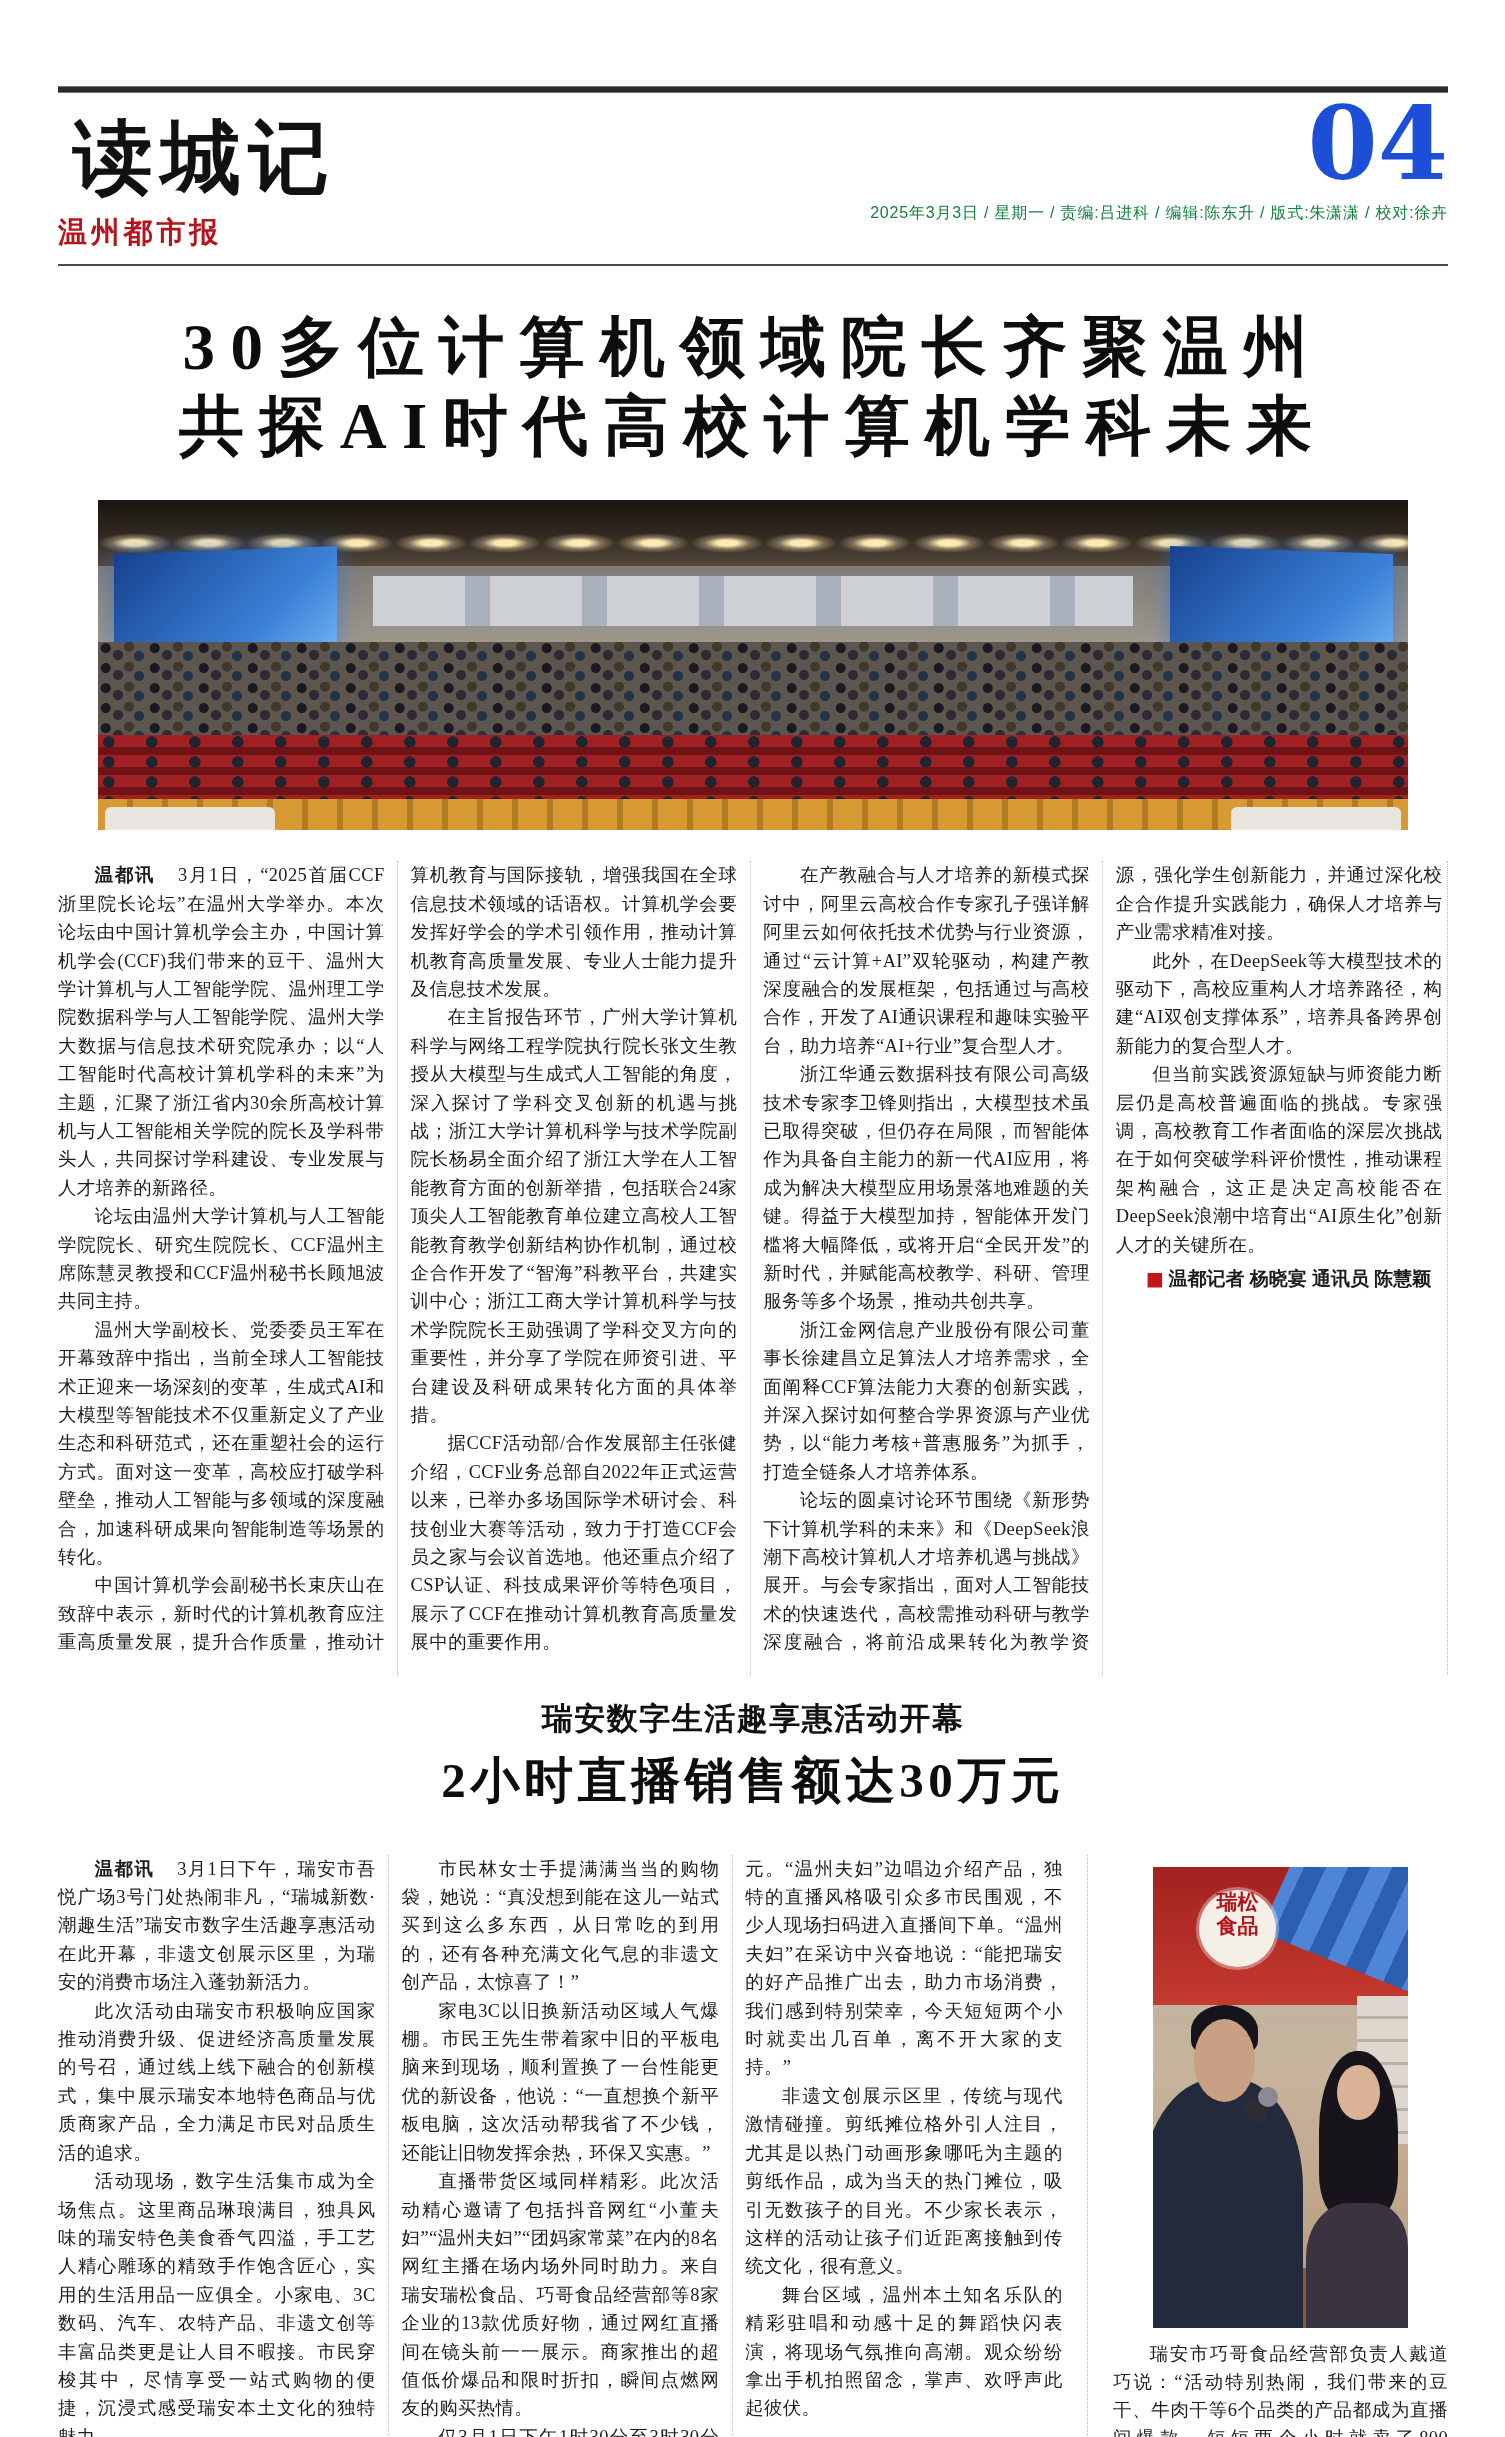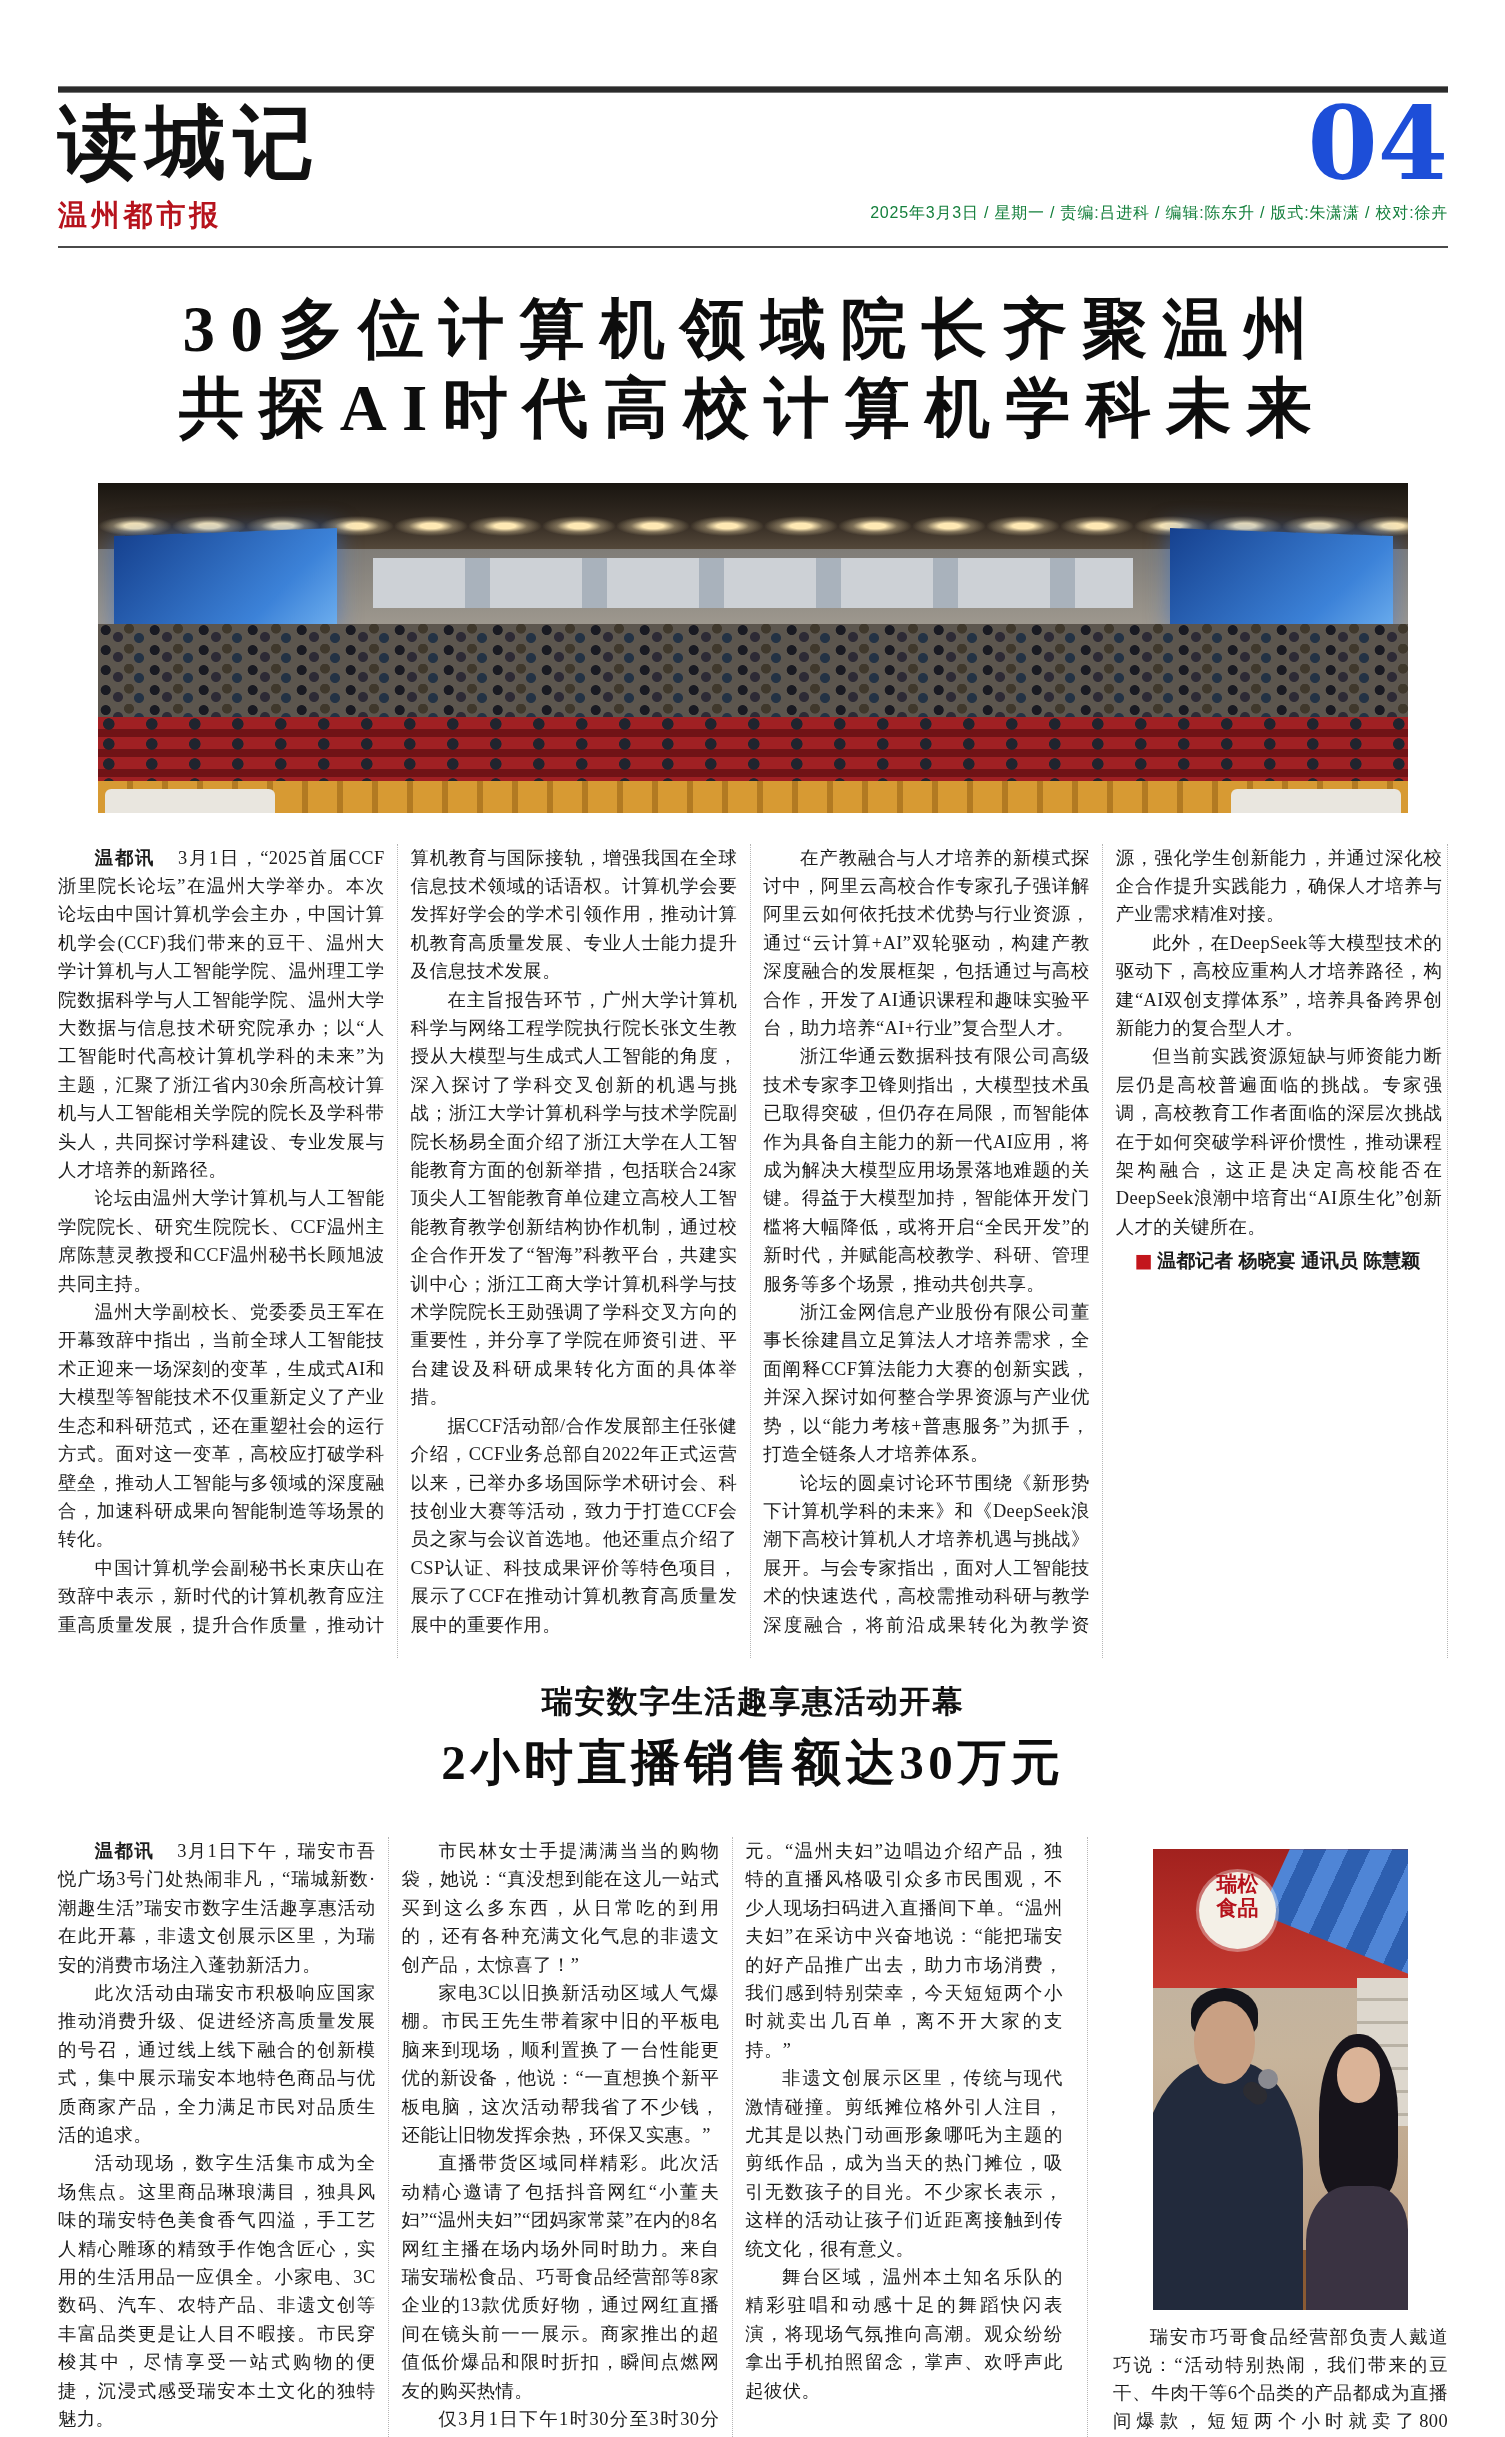--- a/index.html
+++ b/index.html
@@ -3,21 +3,21 @@
 <meta charset="utf-8">
 <style>
   html,body{margin:0;padding:0;background:#ffffff;}
   body{width:1506px;height:2438px;overflow:hidden;position:relative;
        font-family:"Liberation Serif","DejaVu Serif",serif;color:#1c1c1c;}
   .page{padding:0 58px;}
 
   
   .toprule{margin-top:86px;height:4.6px;background:#2b2b2b;border-top:0.8px solid #777;border-bottom:0.8px solid #777;}
   .mast-row{display:flex;justify-content:space-between;align-items:flex-start;margin-top:10.8px;}
-  .masthead{font-size:80px;line-height:1.0;font-weight:900;letter-spacing:7.7px;margin:0;color:#111;}
+  .masthead{font-size:80px;line-height:1.0;font-weight:900;letter-spacing:7.7px;margin:15px;color:#111;}
   .papername{font-size:29px;font-weight:900;color:#b6131c;letter-spacing:3.8px;margin-top:12.3px;
              font-family:"Liberation Sans","DejaVu Sans",sans-serif;}
   .mast-right{display:flex;flex-direction:column;align-items:flex-end;}
   .pagenum{font-size:101px;line-height:.82;font-weight:bold;color:#1d4ed8;font-family:"DejaVu Serif","Liberation Serif",serif;}
   .dateline{margin-top:17px;font-size:16px;color:#15803d;letter-spacing:0.8px;
             font-family:"Liberation Sans","DejaVu Sans",sans-serif;}
   .thinrule{margin-top:10.8px;height:1.5px;background:#4a4a4a;}
 
   
   .headline1{margin-top:42px;text-align:center;font-weight:700;color:#0d0d0d;}
@@ -53,21 +53,21 @@
   .p1-tableL{left:.5%;} .p1-tableR{right:.5%;}
 
   .cols4{margin-top:31px;height:814px;overflow:hidden;
     column-count:4;column-gap:26px;column-fill:auto;
     column-rule:1.5px dotted #b5b5b5;border-right:1.5px dotted #b5b5b5;padding-right:4.6px;}
   .para{margin:0;font-size:18.4px;line-height:28.4px;letter-spacing:0.4px;
         text-align:justify;text-indent:2em;}
   .leadtag{font-weight:bold;font-family:"Liberation Sans","DejaVu Sans",sans-serif;margin-right:23px;}
   .plist{display:contents;}
   .byline{margin:4.6px 0 0 0;font-size:19px;line-height:28.4px;font-weight:bold;text-indent:1em;
-          font-family:"Liberation Sans","DejaVu Sans",sans-serif;}
+          font-family:"Liberation Sans","DejaVu Sans",sans-serif;text-align:center;}
   .sq{color:#c3161c;margin-right:4.6px;font-family:"DejaVu Sans","Liberation Sans",sans-serif;}
 
   
   .a2-head{margin-top:23px;text-align:center;}
   .kicker{font-size:31px;font-weight:600;letter-spacing:1.5px;color:#111;
           font-family:"Liberation Sans","DejaVu Sans",sans-serif;}
   .headline2{margin-top:7.7px;font-size:49px;font-weight:900;letter-spacing:4.6px;color:#0d0d0d;}
   .a2-body{margin-top:17px;display:flex;gap:0;}
   .cols3{flex:1 1 auto;column-count:3;column-gap:26px;column-rule:1.5px dotted #b5b5b5;}
   .a2-right{flex:0 0 335px;margin-left:24.6px;border-left:1.5px dotted #b5b5b5;padding-left:24.6px;}

